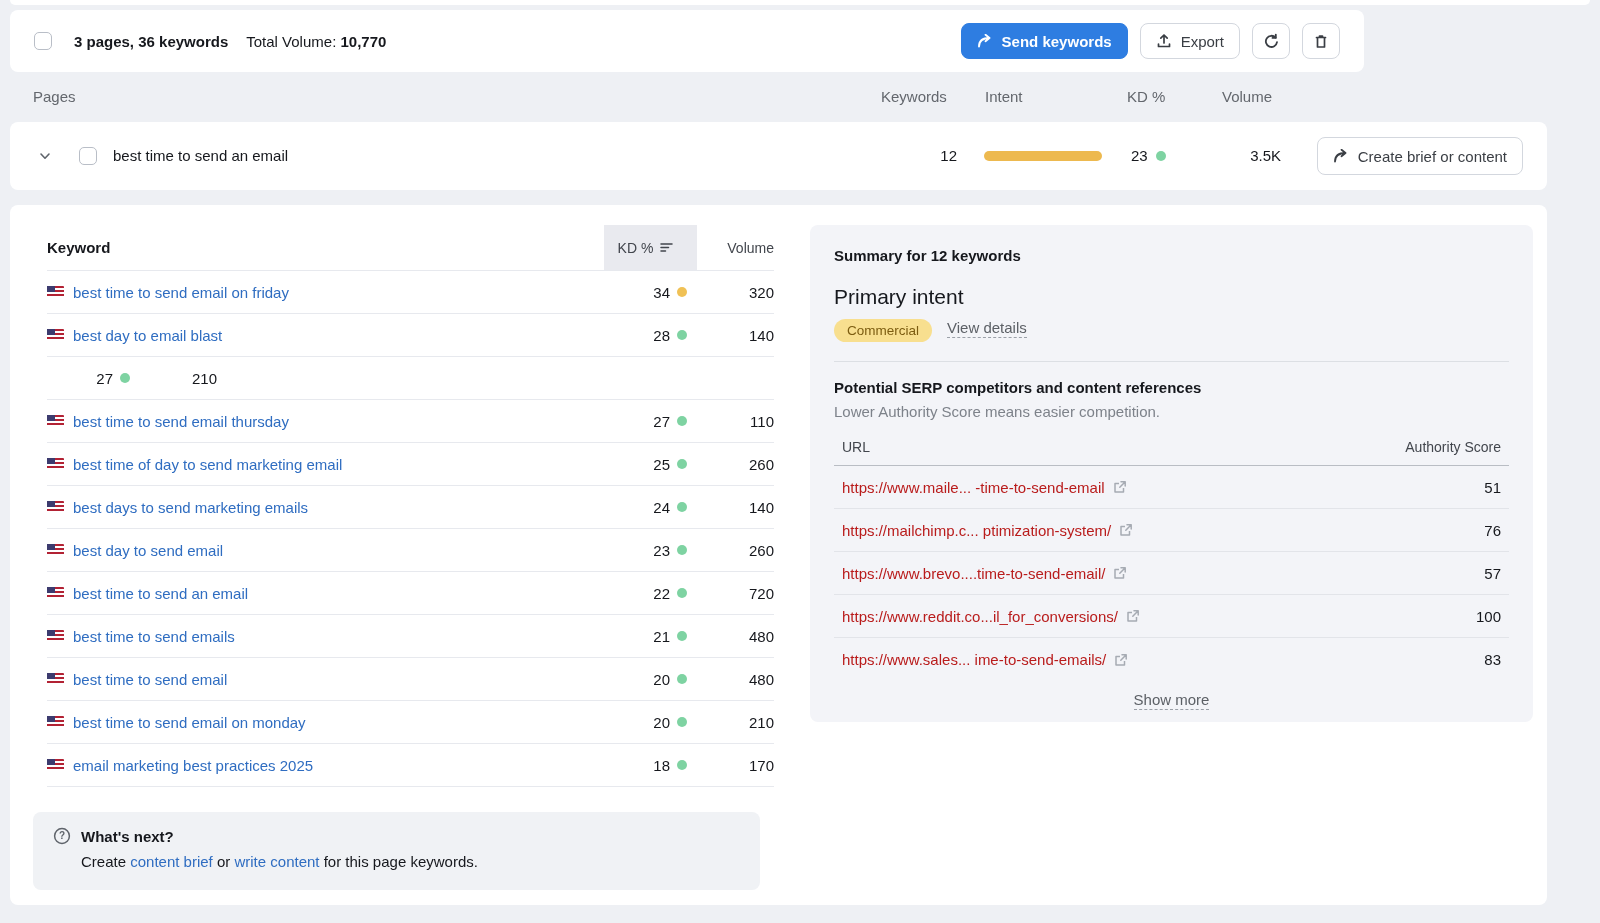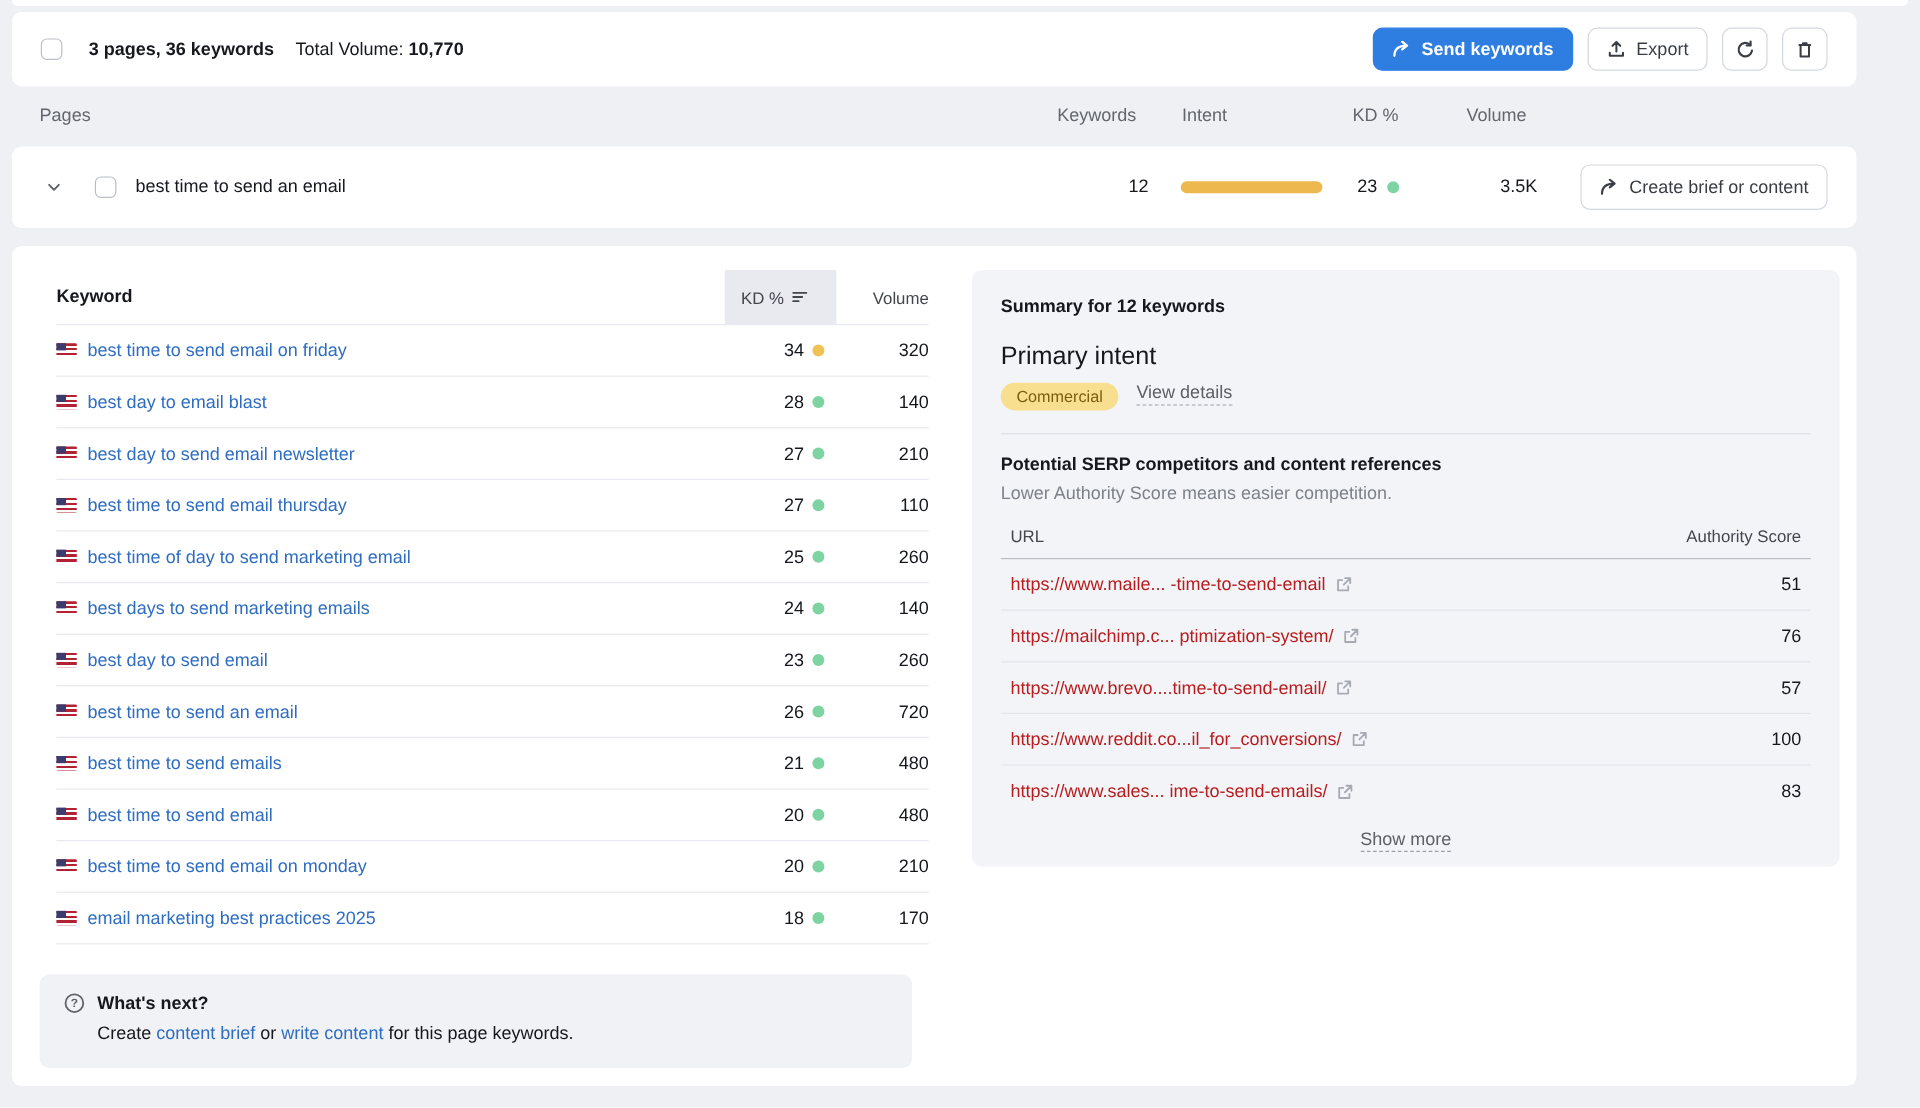--- a/index.html
+++ b/index.html
@@ -13,21 +13,21 @@
     font-family:"Liberation Sans", sans-serif; color:var(--text);
     overflow:hidden; font-size:15px;
   }
   .card{position:absolute; background:#fff; border-radius:8px;}
 
   
   .top-sliver{position:absolute; left:10px; top:0; width:1580px; height:5px;
     background:#fff; border-radius:0 0 6px 6px;}
 
   
-  .toolbar{left:10px; top:10px; width:1537px; height:62px;
+  .toolbar{left:10px; top:10px; width:1354px; height:62px;
     display:flex; align-items:center; padding:0 24px;}
   .checkbox{width:18px; height:18px; border:1px solid #b9bec7; border-radius:5px;
     background:#fff; flex:0 0 auto; cursor:pointer;}
   .toolbar .summary{font-weight:700; margin-left:22px;}
   .toolbar .total{margin-left:18px;}
   .toolbar .total b{font-weight:700;}
   .toolbar-actions{margin-left:auto; display:flex; align-items:center; gap:12px;}
   .btn{display:inline-flex; align-items:center; gap:9px; height:36px;
     border-radius:8px; padding:0 15px; font-size:15px; cursor:pointer;
     border:1px solid var(--btn-border); background:#fff; color:#3a3e44;
@@ -213,24 +213,20 @@
             <a class="kw-link">best day to email blast</a>
           </div>
           <div class="kd-col">
             <span>28</span>
             <span class="dot" style="background: rgb(126, 211, 162);"></span>
           </div>
           <div class="vol-col">140</div>
         </div>
 
         <div class="kw-row">
-          <div class="kw-col" style="padding-left:0">
-            <span class="flag"></span>
-            <a class="kw-link">best day to send email newsletter</a>
-          </div>
           <div class="kd-col">
             <span>27</span>
             <span class="dot" style="background: rgb(126, 211, 162);"></span>
           </div>
           <div class="vol-col">210</div>
         </div>
 
         <div class="kw-row">
           <div class="kw-col" style="padding-left:0">
             <span class="flag"></span>
@@ -278,21 +274,21 @@
           </div>
           <div class="vol-col">260</div>
         </div>
 
         <div class="kw-row">
           <div class="kw-col" style="padding-left:0">
             <span class="flag"></span>
             <a class="kw-link">best time to send an email</a>
           </div>
           <div class="kd-col">
-            <span>26</span>
+            <span>22</span>
             <span class="dot" style="background: rgb(126, 211, 162);"></span>
           </div>
           <div class="vol-col">720</div>
         </div>
 
         <div class="kw-row">
           <div class="kw-col" style="padding-left:0">
             <span class="flag"></span>
             <a class="kw-link">best time to send emails</a>
           </div>

